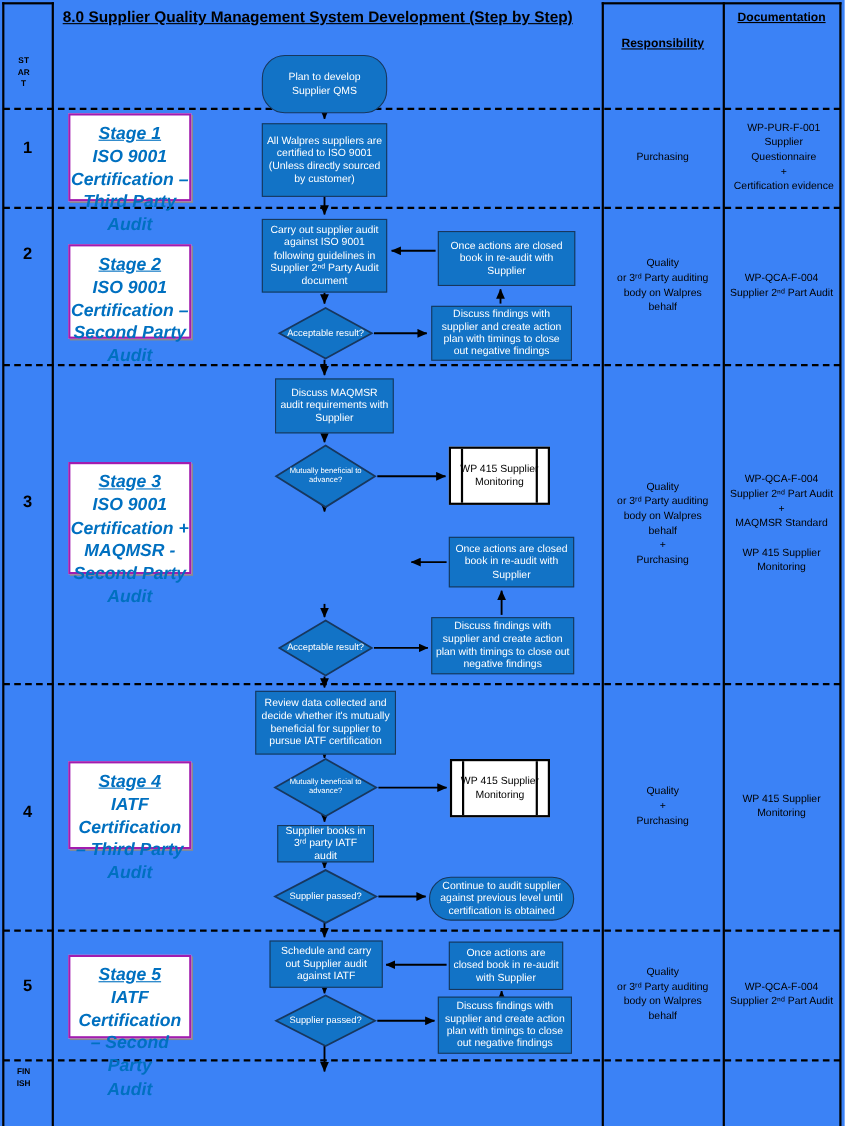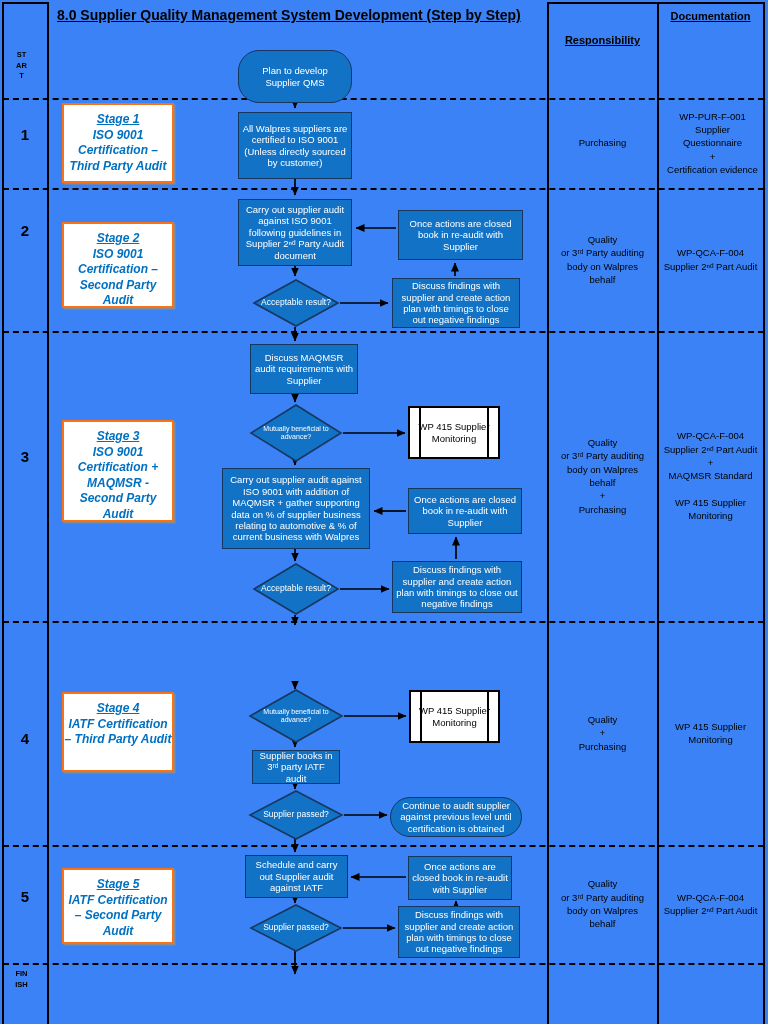--- a/index.html
+++ b/index.html
@@ -15,22 +15,22 @@
   .title{position:absolute;left:57px;top:5px;width:498px;font-size:14px;font-weight:bold;
          text-decoration:underline;line-height:1.55;}
   .colhead{position:absolute;top:10px;font-size:11px;font-weight:bold;text-decoration:underline;text-align:center;}
 
   
   .vlabel{position:absolute;left:15px;width:13px;font-size:7.5px;font-weight:bold;line-height:1.4;
           text-align:center;word-break:break-all;}
   .rownum{position:absolute;left:3px;width:44px;text-align:center;font-size:15px;font-weight:bold;}
 
   
-  .stage{position:absolute;background:#fff;border:2px solid #f97316;box-shadow:1.5px 1.5px 0 #8a8a8a;
-         color:#0070C0;font-weight:bold;font-style:italic;font-size:12px;line-height:1.3;
+  .stage{position:absolute;background:#fff;border:2px solid #a21caf;box-shadow:1.5px 1.5px 0 #8a8a8a;
+         color:#0070C0;font-weight:bold;font-style:italic;font-size:16px;line-height:1.3;
          text-align:center;box-sizing:border-box;padding-top:7px;}
   .stage .t{text-decoration:underline;display:block;}
   .stage .d{white-space:pre-line;display:block;}
 
   
   .proc,.term{position:absolute;background:#1273C6;border:1.6px solid #17375E;color:#fff;
         font-size:9.5px;line-height:1.2;display:flex;align-items:center;justify-content:center;
         text-align:center;box-sizing:border-box;padding:2px 3px;}
   .term{border-radius:21px;padding:2px 8px;}
   .predef{position:absolute;background:#fff;border:2px solid #000;color:#000;font-size:9.5px;line-height:1.25;
@@ -199,25 +199,25 @@
     <div class="proc" style="left:238px;top:112px;width:114px;height:67px;">All Walpres suppliers are certified to ISO 9001 (Unless directly sourced by customer)</div>
 
     <div class="proc" style="left:238px;top:199px;width:114px;height:67px;">Carry out supplier audit against ISO 9001 following guidelines in Supplier 2ⁿᵈ Party Audit document</div>
     <div class="proc" style="left:398px;top:210px;width:125px;height:50px;">Once actions are closed book in re-audit with Supplier</div>
     <div class="dtext" style="left:254px;top:288px;width:84px;height:30px;">Acceptable result?</div>
     <div class="proc" style="left:392px;top:278px;width:128px;height:50px;">Discuss findings with supplier and create action plan with timings to close out negative findings</div>
 
     <div class="proc" style="left:250px;top:344px;width:108px;height:50px;">Discuss MAQMSR audit requirements with Supplier</div>
     <div class="dtext small" style="left:251px;top:419px;width:90px;height:28px;">Mutually beneficial to advance?</div>
     <div class="predef" style="left:408px;top:406px;width:92px;height:53px;">WP 415 Supplier Monitoring</div>
-    <div class="proc" style="left:222px;top:468px;width:148px;height:81px;">Carry out supplier audit against ISO 9001 with addition of MAQMSR + gather supporting data on % of supplier business relating to automotive &amp; % of current business with Walpres</div>
     <div class="proc" style="left:408px;top:488px;width:114px;height:46px;">Once actions are closed book in re-audit with Supplier</div>
     <div class="dtext" style="left:254px;top:574px;width:84px;height:30px;">Acceptable result?</div>
     <div class="proc" style="left:392px;top:561px;width:130px;height:52px;">Discuss findings with supplier and create action plan with timings to close out negative findings</div>
 
+    <div class="proc" style="left:232px;top:628px;width:128px;height:58px;">Review data collected and decide whether it's mutually beneficial for supplier to pursue IATF certification</div>
     <div class="dtext small" style="left:250px;top:702px;width:92px;height:28px;">Mutually beneficial to advance?</div>
     <div class="predef" style="left:409px;top:690px;width:91px;height:53px;">WP 415 Supplier Monitoring</div>
     <div class="proc" style="left:252px;top:750px;width:88px;height:34px;">Supplier books in 3ʳᵈ party IATF audit</div>
     <div class="dtext" style="left:250px;top:801px;width:92px;height:28px;">Supplier passed?</div>
     <div class="term" style="left:390px;top:797px;width:132px;height:40px;">Continue to audit supplier against previous level until certification is obtained</div>
 
     <div class="proc" style="left:245px;top:855px;width:103px;height:43px;">Schedule and carry out Supplier audit against IATF</div>
     <div class="proc" style="left:408px;top:856px;width:104px;height:44px;">Once actions are closed book in re-audit with Supplier</div>
     <div class="dtext" style="left:251px;top:914px;width:90px;height:28px;">Supplier passed?</div>
     <div class="proc" style="left:398px;top:906px;width:122px;height:52px;">Discuss findings with supplier and create action plan with timings to close out negative findings</div>

